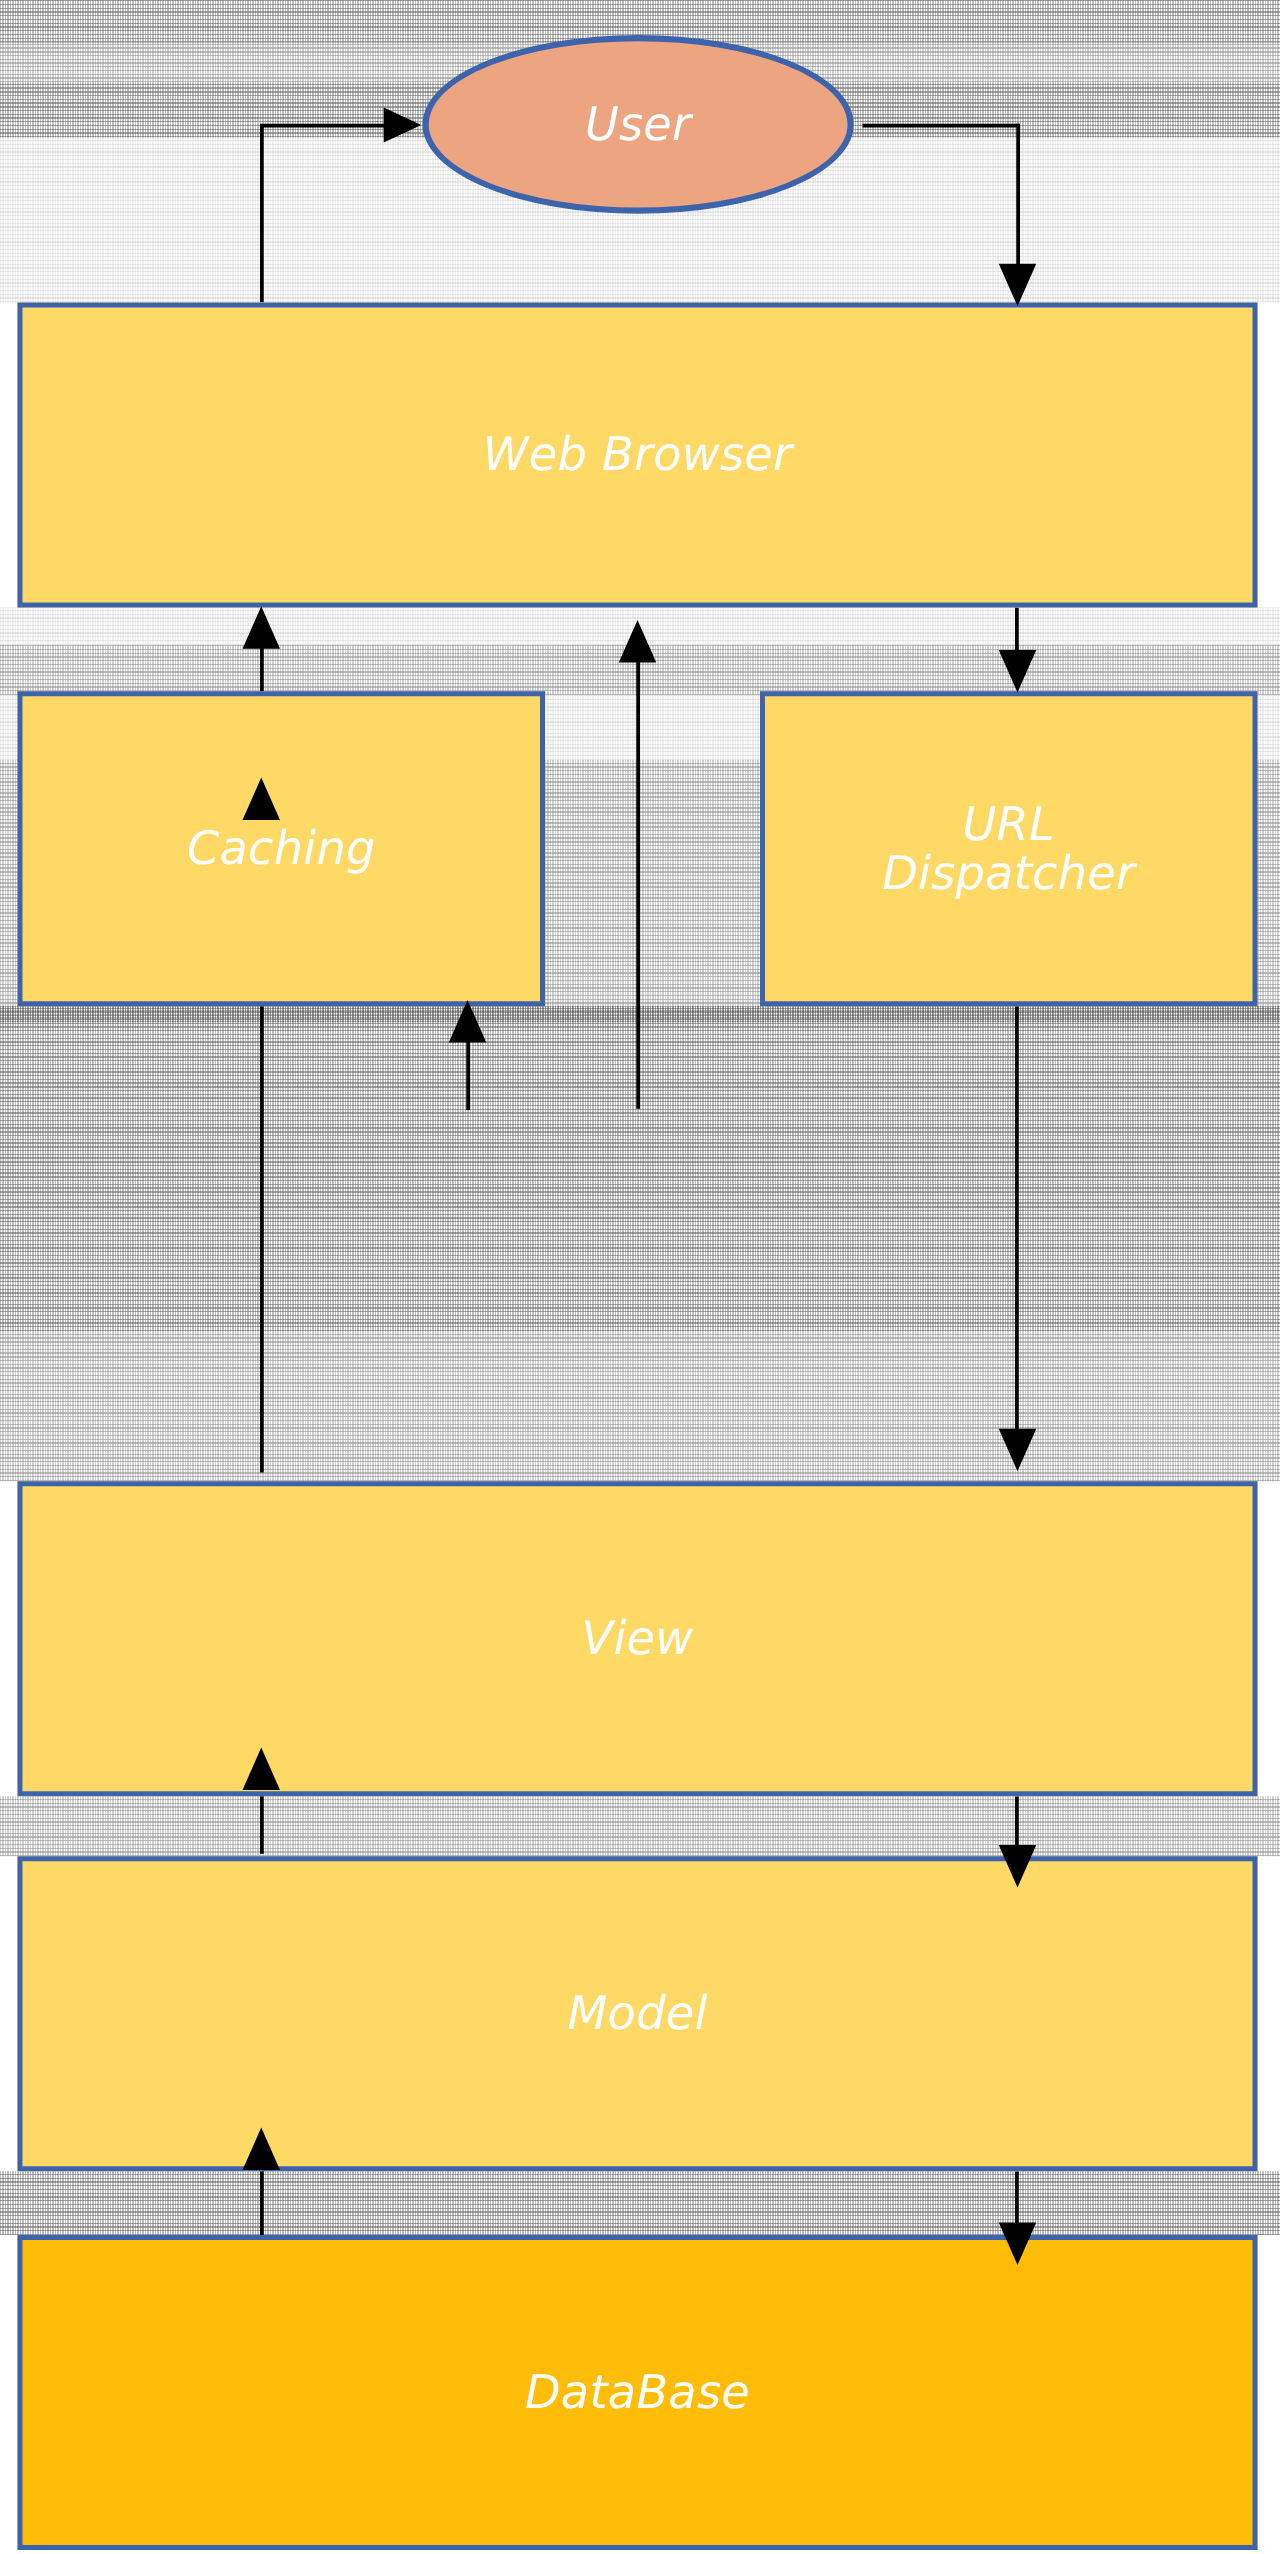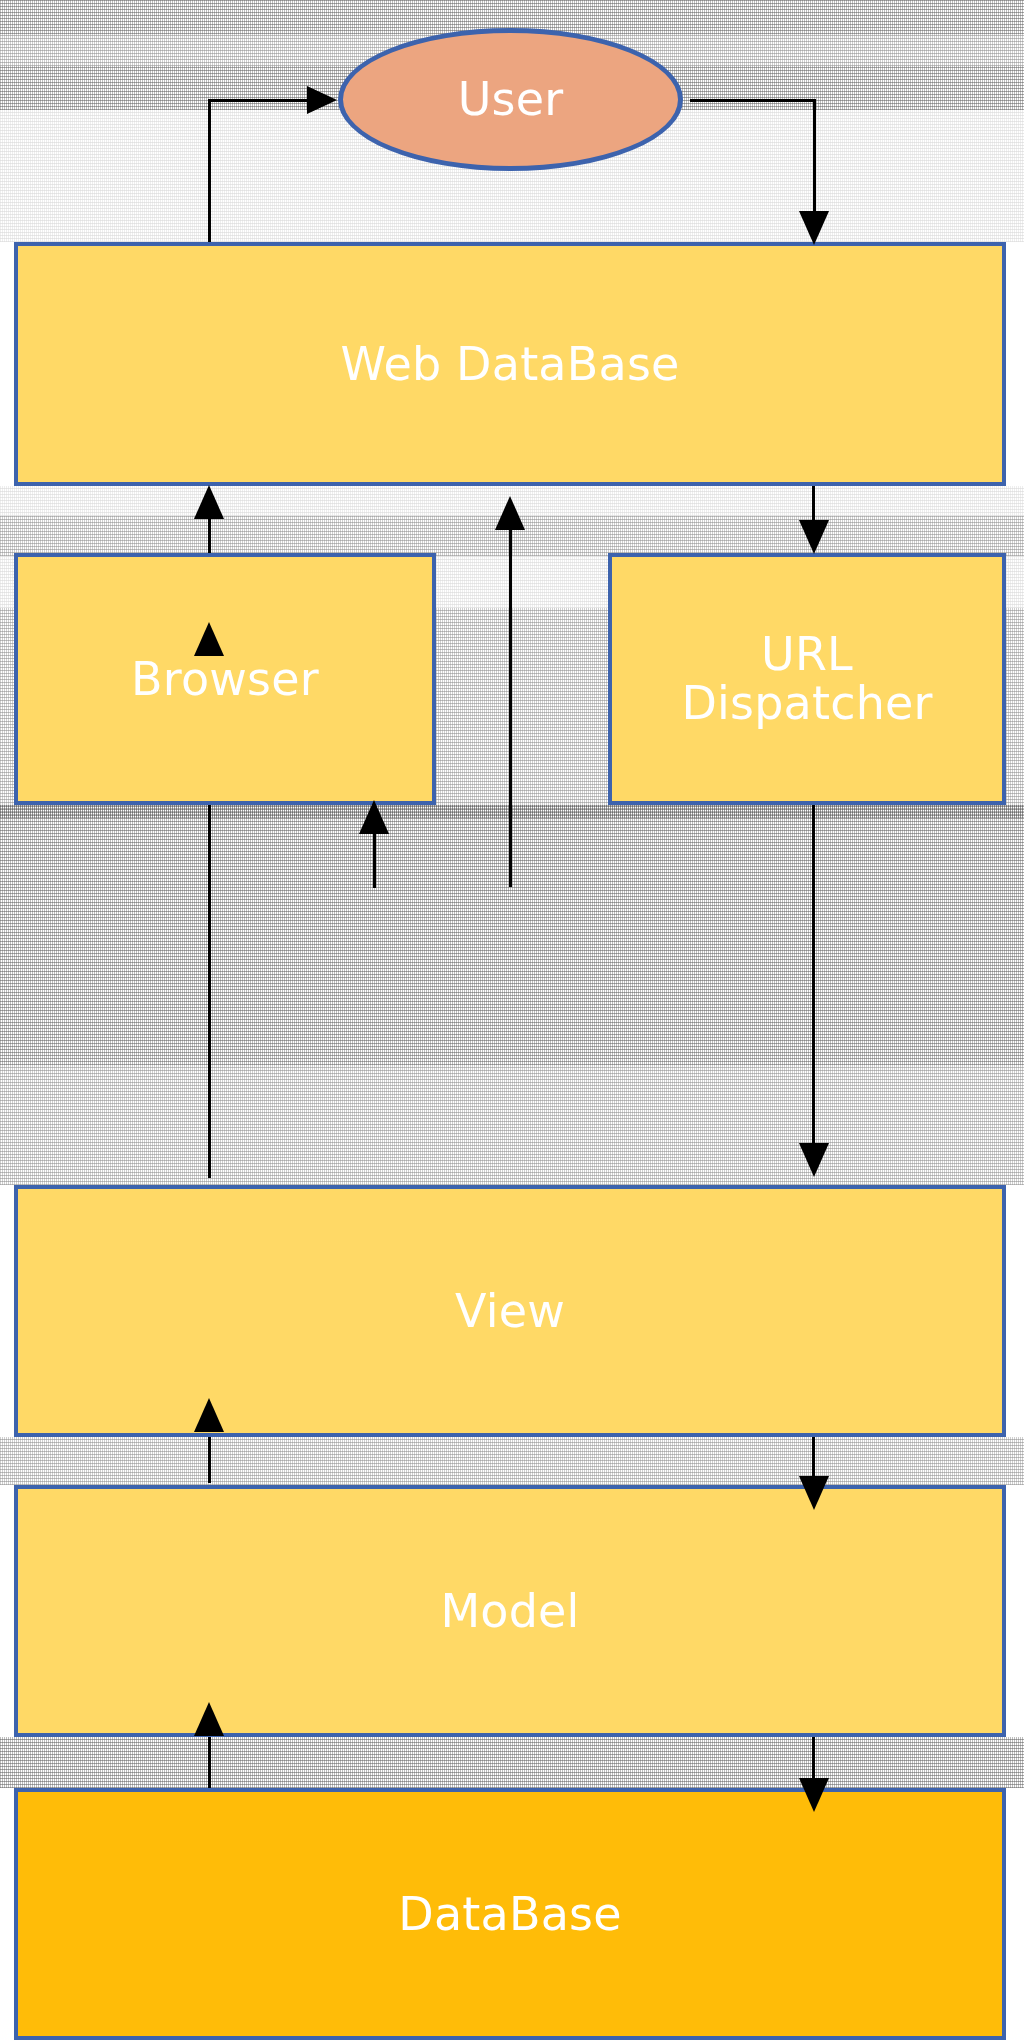--- a/index.html
+++ b/index.html
@@ -30,24 +30,25 @@
 
   .node{
     position:absolute;
     box-sizing:border-box;
     display:flex;align-items:center;justify-content:center;
     text-align:center;
     color:#ffffff;
     line-height:1.06;
     border:4px solid #3d63ad;
     background:#ffd966;
-    font-size:46px;
+    font-size:37px;
     font-weight:400;
     letter-spacing:.2px;
     z-index:5;
+    font-style:italic;
   }
   .node.db{background:#ffbc08;text-align:center;}
   .node.actor{
     border-radius:50%;
     background:#eca580;
     border:5px solid #3d63ad;
   }
   .node .lbl{display:block;padding:0 8px;}
 
   
@@ -114,26 +115,26 @@
   <div class="arrowhead down" style="left:799px;top:1778px;"></div>
 
   <div class="vline" style="left:208px;top:1722px;height:88px;"></div>
   <div class="arrowhead up" style="left:194px;top:1702px;"></div>
 
   <div class="node actor" style="left:338px;top:28px;width:345px;height:143px;">
     <span class="lbl">User</span>
   </div>
 
   <div class="node" style="left:14px;top:242px;width:992px;height:244px;">
-    <span class="lbl">Web DataBase</span>
+    <span class="lbl">Web Browser</span>
   </div>
 
   <div class="node" style="left:14px;top:553px;width:422px;height:252px;">
     <span class="lbl">
-      <span>Browser</span><br>
+      <span>Caching</span><br>
     </span>
   </div>
 
   <div class="node" style="left:608px;top:553px;width:398px;height:252px;">
     <span class="lbl">
       <span>URL</span><br>
       <span>Dispatcher</span>
     </span>
   </div>
 

